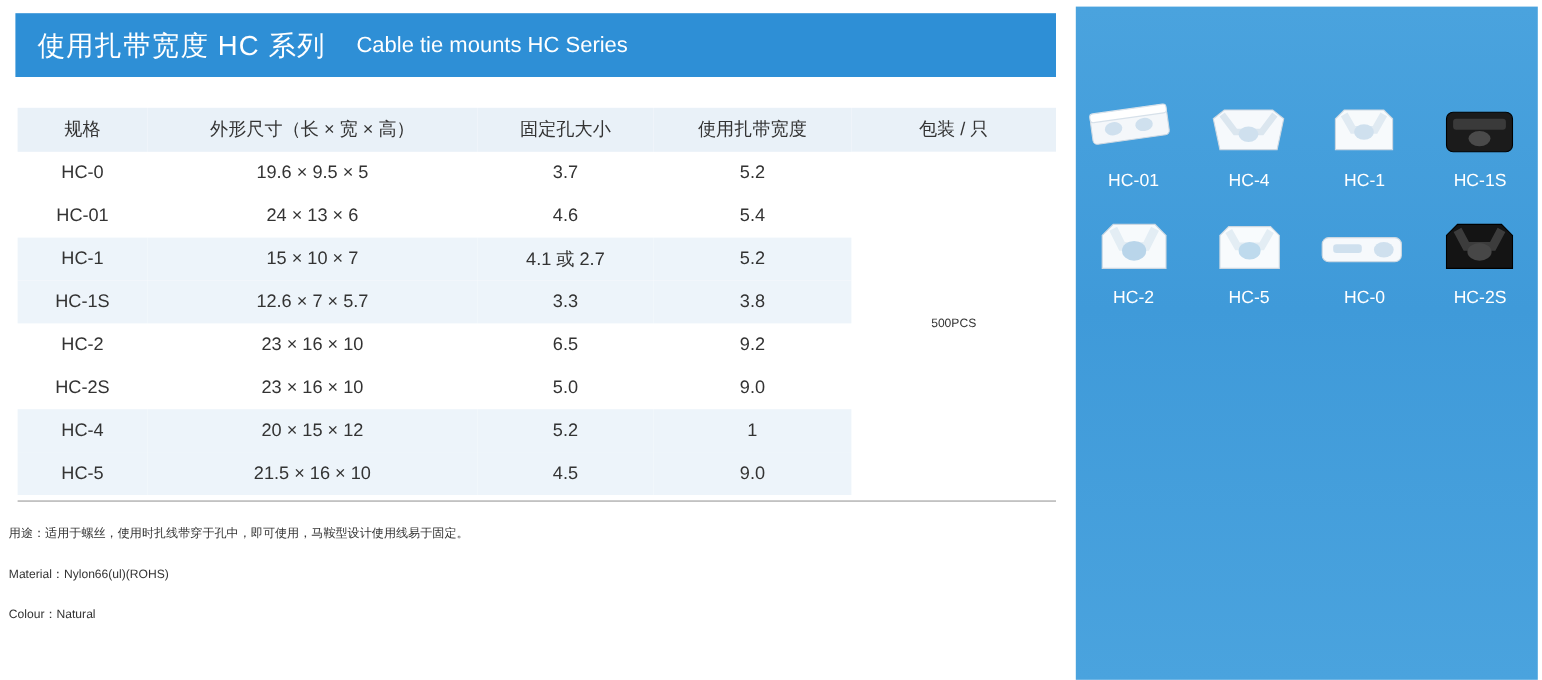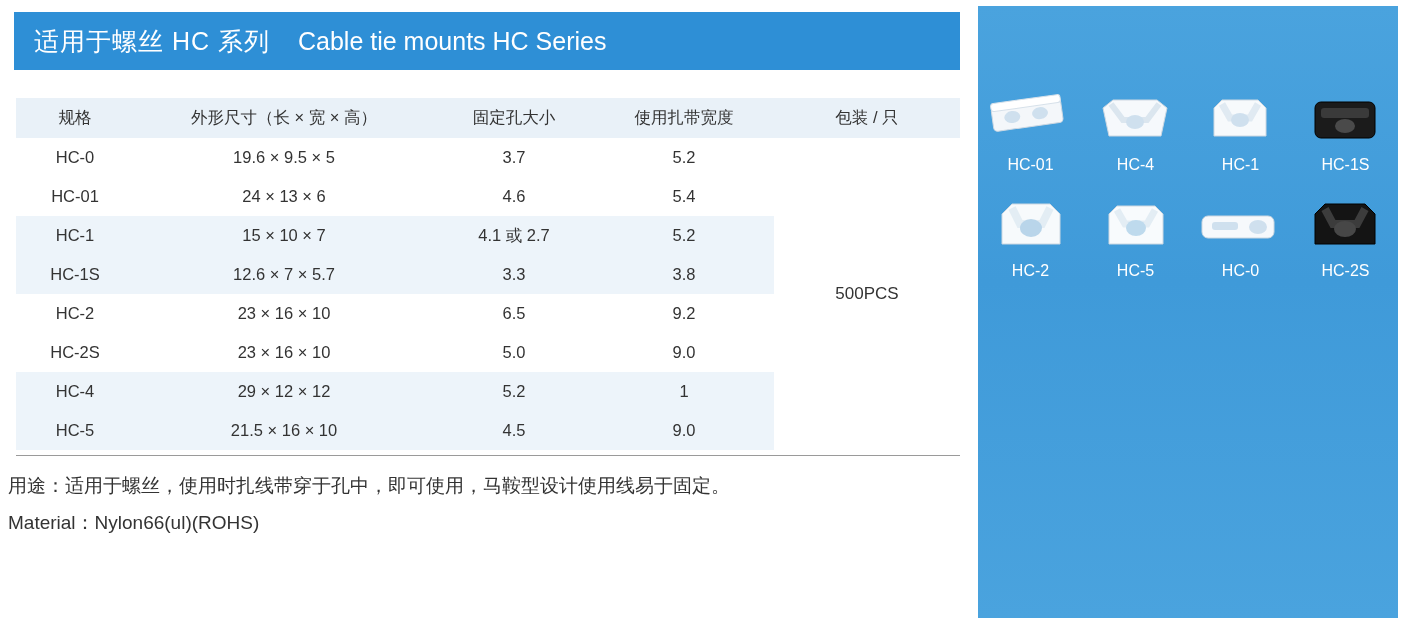--- a/index.html
+++ b/index.html
@@ -41,21 +41,21 @@
     padding-left: 20px;
   }
   .title-cn {
     color: #ffffff;
     font-size: 25px;
     letter-spacing: 1px;
     white-space: nowrap;
   }
   .title-en {
     color: #ffffff;
-    font-size: 25px;
+    font-size: 20px;
     margin-left: 28px;
     white-space: nowrap;
     text-align: center;
   }
   
   .tbl {
     position: absolute;
     left: 16px;
     top: 98px;
     width: 944px;
@@ -80,40 +80,40 @@
   .tbl tbody tr.alt td {
     background: #edf4fa;
   }
   .col-spec   { width: 118px; }
   .col-dim    { width: 300px; }
   .col-hole   { width: 160px; font-family: Liberation Serif, serif; }
   .col-width  { width: 180px; }
   .col-pack   { width: 186px; }
   .pack-cell {
     background: #ffffff !important;
-    font-size: 17px;
+    font-size: 11px;
   }
   .rule {
     position: absolute;
     left: 16px;
     top: 455px;
     width: 944px;
     height: 1px;
     background: #9a9a9a;
   }
   
   .notes {
     position: absolute;
     left: 8px;
     top: 472px;
     width: 950px;
   }
   .notes p {
     margin: 0 0 10px 0;
-    font-size: 19px;
+    font-size: 11px;
     line-height: 27px;
     color: #333;
   }
   
   .right {
     position: absolute;
     left: 978px;
     top: 6px;
     width: 420px;
     height: 612px;
@@ -151,21 +151,21 @@
   }
 </style>
 </head>
 <body>
 
 <div class="page">
 
   <div class="left">
 
     <div class="title-bar">
-      <span class="title-cn">适用于螺丝 HC 系列</span>
+      <span class="title-cn">使用扎带宽度 HC 系列</span>
       <span class="title-en">Cable tie mounts HC Series</span>
     </div>
 
     <table class="tbl">
       <thead>
         <tr>
           <th class="col-spec">规格</th>
           <th class="col-dim">外形尺寸（长 × 宽 × 高）</th>
           <th class="col-hole">固定孔大小</th>
           <th class="col-width">使用扎带宽度</th>
@@ -205,38 +205,39 @@
           <td>9.2</td>
         </tr>
         <tr>
           <td>HC-2S</td>
           <td>23 × 16 × 10</td>
           <td>5.0</td>
           <td>9.0</td>
         </tr>
         <tr class="alt">
           <td>HC-4</td>
-          <td>29 × 12 × 12</td>
+          <td>20 × 15 × 12</td>
           <td>5.2</td>
           <td>1</td>
         </tr>
         <tr class="alt">
           <td>HC-5</td>
           <td>21.5 × 16 × 10</td>
           <td>4.5</td>
           <td>9.0</td>
         </tr>
       </tbody>
     </table>
 
     <div class="rule"></div>
 
     <div class="notes">
       <p>用途：适用于螺丝，使用时扎线带穿于孔中，即可使用，马鞍型设计使用线易于固定。</p>
       <p>Material：Nylon66(ul)(ROHS)</p>
+      <p>Colour：Natural</p>
     </div>
   </div>
 
   <div class="right">
     <div class="prod-grid">
 
       <div class="prod">
         <div class="art">
           <svg viewBox="0 0 105 72" width="105" height="72">
             <g transform="translate(12,18) rotate(-8)">

